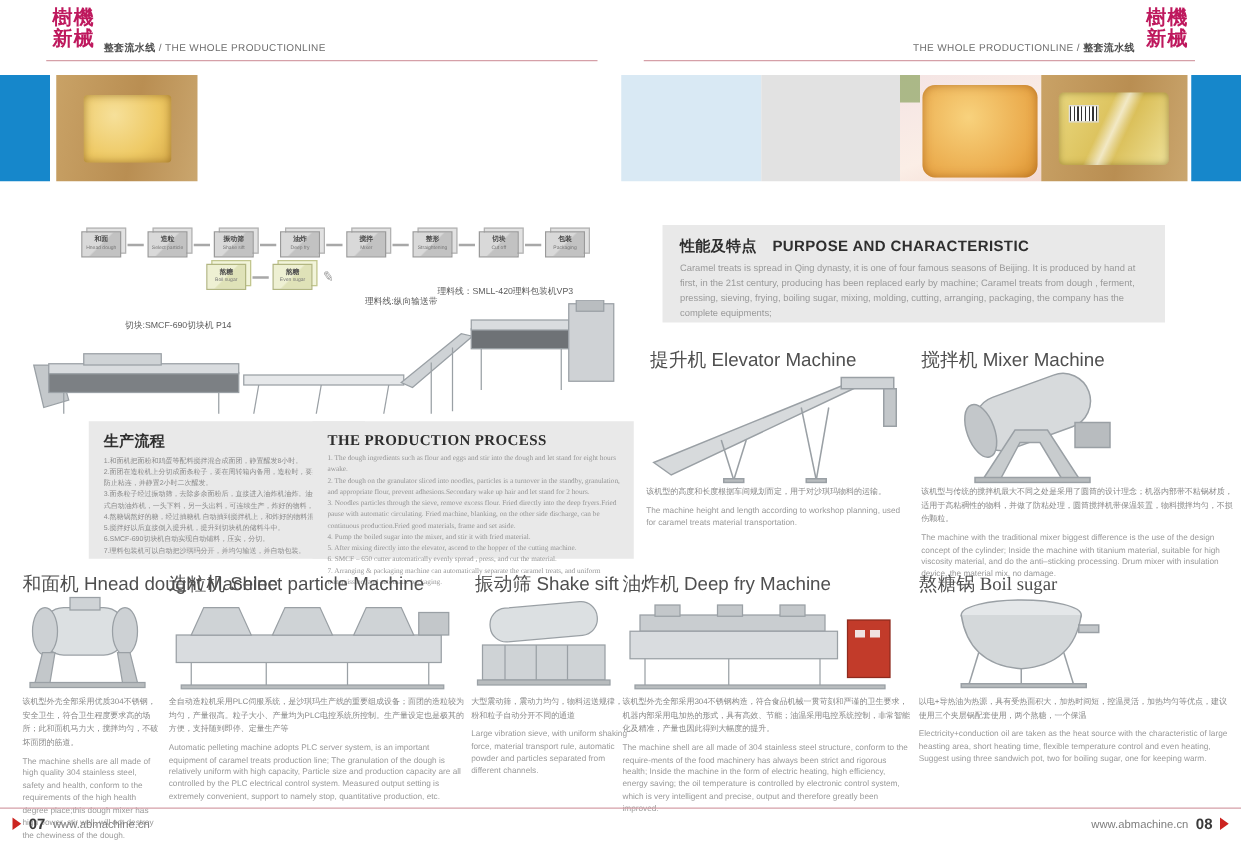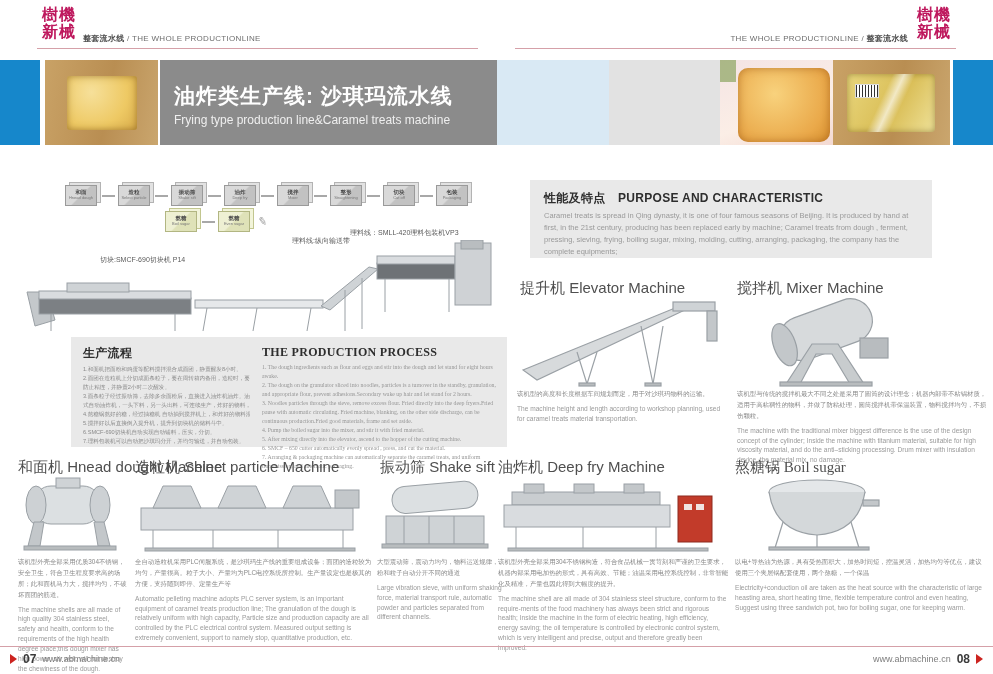--- a/index.html
+++ b/index.html
@@ -78,26 +78,20 @@
     <div>新械</div>
   </div>
   <div class="abs hdr-cap" style="right:85px;top:33px;">
     <span>THE WHOLE PRODUCTIONLINE / </span><b>整套流水线</b>
   </div>
   <div class="abs rule" style="left:515px;top:48px;width:441px;"></div>
 
   <div class="abs blue" style="left:0;top:60px;width:40px;height:85px;"></div>
   <div class="abs photo-wood" style="left:45px;top:60px;width:113px;height:85px;">
     <div class="abs sachima" style="left:22px;top:16px;width:70px;height:54px;"></div>
-  </div>
-  <div class="abs banner-gray" style="left:160px;top:60px;width:337px;height:85px;">
-    <div class="abs" style="left:14px;top:22px;">
-      <div class="bt-cn">油炸类生产线: 沙琪玛流水线</div>
-      <div class="bt-en">Frying type production line&amp;Caramel treats machine</div>
-    </div>
   </div>
   <div class="abs pale" style="left:497px;top:60px;width:112px;height:85px;"></div>
   <div class="abs lgray" style="left:609px;top:60px;width:111px;height:85px;"></div>
   <div class="abs photo-pink" style="left:720px;top:60px;width:113px;height:85px;">
     <div class="abs blob" style="left:18px;top:8px;width:92px;height:74px;"></div>
     <div class="abs" style="left:0;top:0;width:16px;height:22px;background:#7a9a4a;opacity:.6;"></div>
   </div>
   <div class="abs photo-wood" style="left:833px;top:60px;width:117px;height:85px;">
     <div class="abs pack" style="left:14px;top:14px;width:88px;height:58px;">
       <div class="abs glare" style="left:0;top:0;width:88px;height:58px;"></div>

